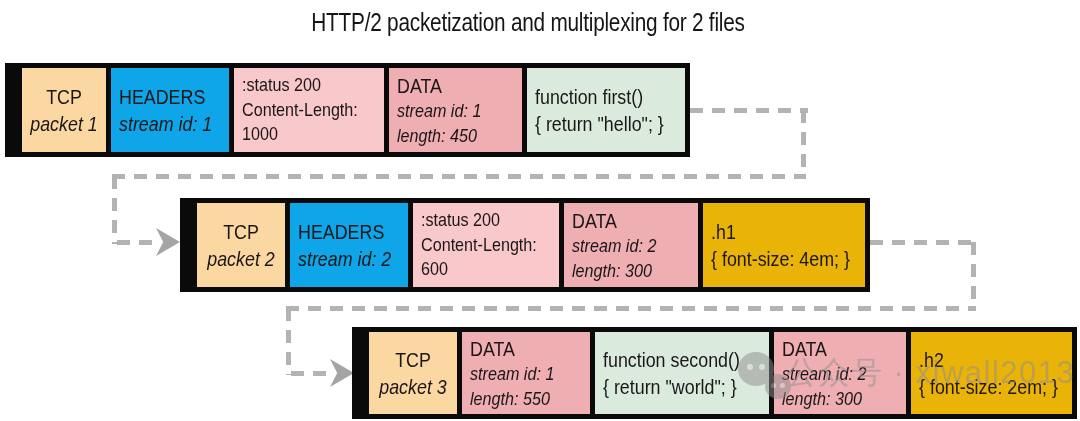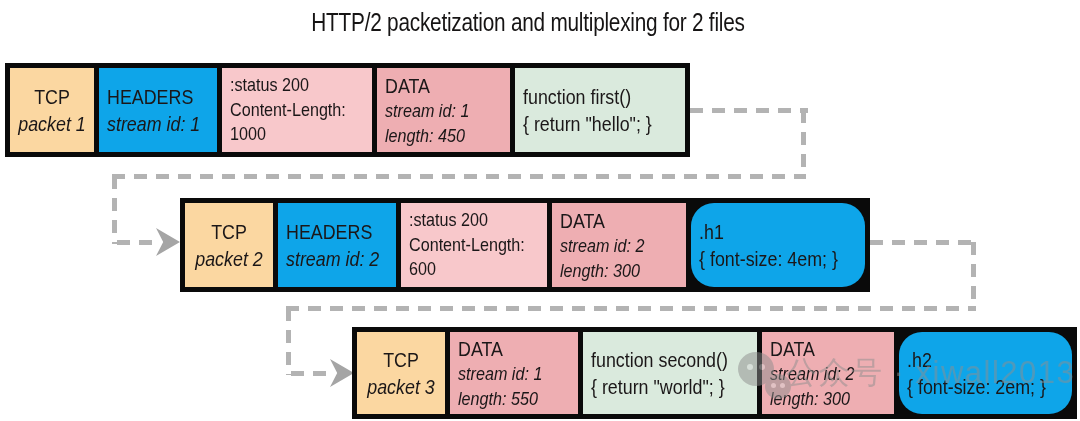--- a/index.html
+++ b/index.html
@@ -17,32 +17,32 @@
     position:absolute;display:flex;background:#0a0a0a;
     padding:5px;gap:5px;box-sizing:border-box;
   }
   .row1{left:5px;top:63px;width:685px;height:94px;}
   .row2{left:180px;top:198px;width:690px;height:94px;}
   .row3{left:352px;top:327px;width:725px;height:92px;}
   .cell{
     display:flex;flex-direction:column;justify-content:center;
     box-sizing:border-box;padding:3px 8px;overflow:hidden;
   }
-  .cen{align-items:center;padding:16px 2px;}
+  .cen{align-items:center;padding:16px 2px;margin-left:12px;}
   .txt{width:100%;transform:scaleX(0.85);transform-origin:0 50%;}
   .cen .txt{transform-origin:50% 50%;text-align:center;}
   .ln{font-size:21px;line-height:1.30;white-space:nowrap;color:#1b1718;}
   .sm{font-size:19px;}
   .it{font-style:italic;}
   .c-tcp{background:#fbd7a1;}
   .c-headers{background:#0ea5e9;}
   .c-status{background:#f8c8cb;}
   .c-data{background:#eeaeb2;}
   .c-js{background:#daeadd;}
-  .c-css{background:#0ea5e9;border-radius:23px;}
+  .c-css{background:#eab308;}
   
   .dh{position:absolute;height:5px;background:repeating-linear-gradient(90deg,#b3b3b3 0 13px,transparent 13px 22px);}
   .dv{position:absolute;width:5px;background:repeating-linear-gradient(180deg,#b3b3b3 0 13px,transparent 13px 22px);}
   .arrow{
     position:absolute;width:24px;height:28px;background:#a5a5a5;
     clip-path:polygon(0 0,100% 50%,0 100%,30% 50%);
   }
   
   .wm{position:absolute;z-index:5;opacity:0.5;}
   .wm-text{

